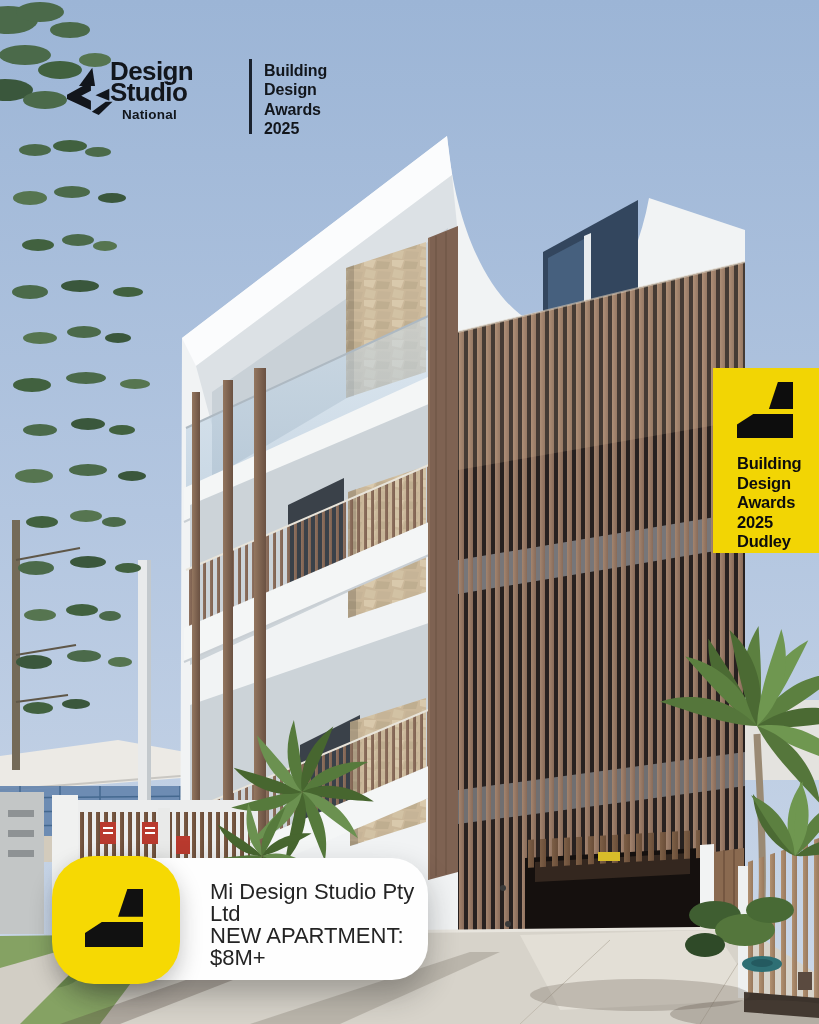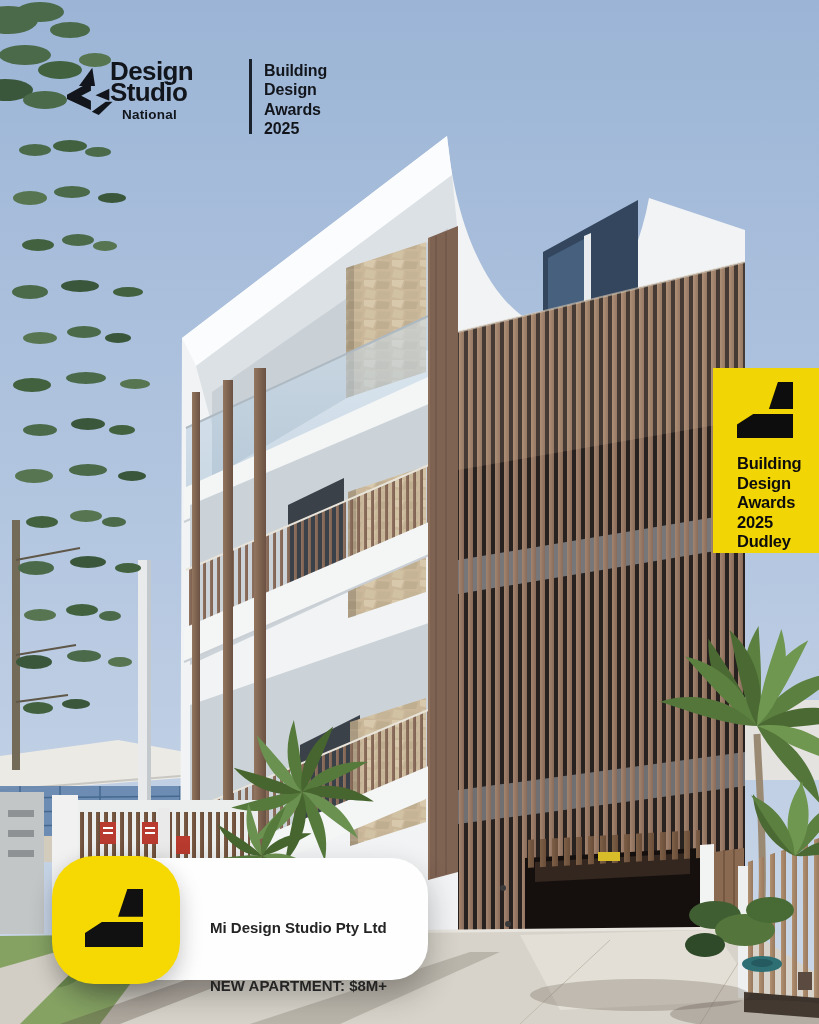--- a/index.html
+++ b/index.html
@@ -23,21 +23,21 @@
 
   
   .project-card{position:absolute;left:52px;top:856px;width:376px;height:128px;}
   .card-panel{position:absolute;left:20px;top:2px;width:356px;height:122px;background:#fefefe;
               border-radius:36px;box-shadow:0 14px 30px rgba(25,25,25,.30);}
   .card-tile{position:absolute;left:0;top:0;width:128px;height:128px;background:#F6D903;border-radius:42px;
              box-shadow:0 10px 22px rgba(25,25,25,.25);}
   .card-tile svg{position:absolute;left:33px;top:30px;width:58px;height:64px;}
   .card-text{position:absolute;left:158px;top:25px;color:#1c1c1c;}
   .card-title{font-size:29px;font-weight:800;line-height:30px;letter-spacing:-0.3px;color:#0b0b0b;}
-  .card-line{font-size:15px;font-weight:700;line-height:22px;color:#242424;margin-top:36px;}
+  .card-line{font-size:22px;font-weight:400;line-height:22px;color:#242424;}
 </style>
 </head>
 <body>
 
 <div class="stage">
 
   <svg class="scene" viewBox="0 0 819 1024" preserveAspectRatio="none">
     <defs>
       <linearGradient id="sky" x1="0" y1="0" x2="0" y2="1">
         <stop offset="0" stop-color="#9cb5d6"></stop>

